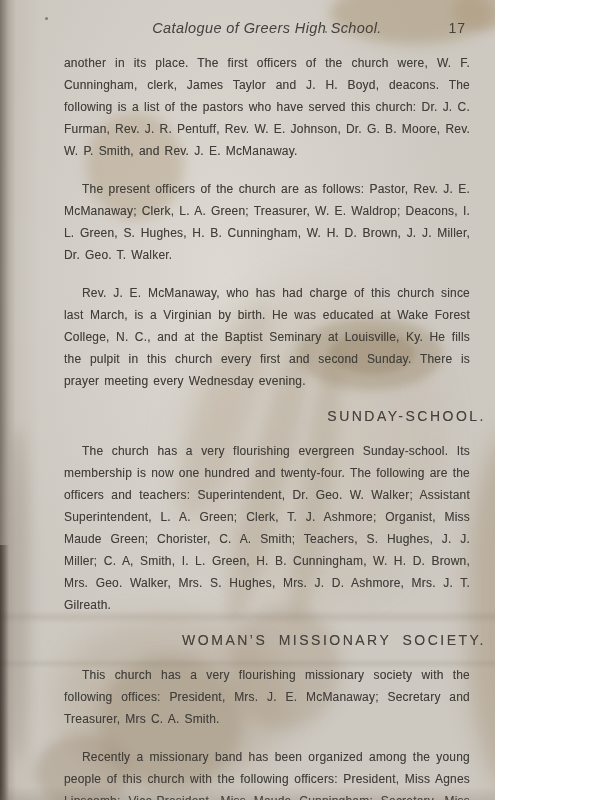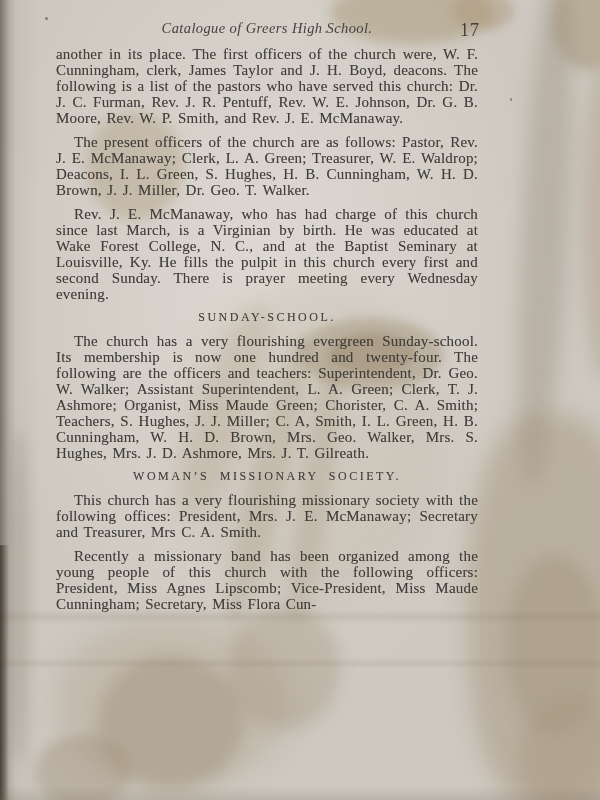--- a/index.html
+++ b/index.html
@@ -1,22 +1,22 @@
 <!DOCTYPE html>
 <html><head>
 <meta charset="utf-8">
 <style>
   html,body { margin:0; padding:0; }
   .page {
-    position:relative; width:600px; height:800px; overflow:hidden;
+    position:relative; width:495px; height:800px; overflow:hidden;
     background:
       radial-gradient(ellipse at 45% 35%, rgba(235,232,226,.55) 0%, rgba(235,232,226,0) 60%),
       linear-gradient(to right, rgba(140,128,110,.18) 0, rgba(140,128,110,0) 40px),
       #cdc8c0;
-    font-family:Liberation Serif, serif;
+    font-family:Liberation Sans, sans-serif;
     color:#3f3c38;
   }
   .stain { position:absolute; border-radius:50%; pointer-events:none; }
   .s-topcenter   { left:330px; top:-18px; width:165px; height:62px; background:rgba(168,148,116,.48); filter:blur(6px); }
   .s-topcenter2  { left:452px; top:-8px;  width:62px;  height:38px; background:rgba(172,150,118,.42); filter:blur(4px); }
   .s-topright    { left:552px; top:-25px; width:75px;  height:95px; background:rgba(166,146,116,.5);  filter:blur(6px); }
   .s-rstreak     { left:522px; top:-25px; width:46px;  height:510px; background:rgba(150,138,118,.36); filter:blur(9px); transform:rotate(3deg); border-radius:45%; }
   .s-redge       { left:582px; top:60px;  width:45px;  height:320px; background:rgba(170,152,126,.38); filter:blur(8px); }
   .s-rlower      { left:468px; top:415px; width:165px; height:395px; background:rgba(163,146,120,.45); filter:blur(11px); border-radius:40%; }
   .s-rlower2     { left:505px; top:555px; width:100px; height:180px; background:rgba(150,132,106,.3);  filter:blur(8px); }
@@ -57,30 +57,30 @@
   .sp3 { left:510px; top:98px; width:2px; height:3px; }
 
   .text-block {
     position:absolute; left:48px; top:20px; width:438px;
   }
   .running-header {
     position:relative; text-align:center; font-style:italic;
     font-size:14.5px; letter-spacing:.4px; margin-bottom:9px; color:#45413c;
   }
   .page-number {
-    position:absolute; right:6px; top:0; font-style:normal; font-size:18px; letter-spacing:1px;
+    position:absolute; right:20px; top:0; font-style:normal; font-size:14px; letter-spacing:1px;
   }
   .para {
-    margin:8px; font-size:15px; line-height:16px; text-align:justify;
+    margin:16px; font-size:12px; line-height:22px; text-align:justify;
     text-indent:18px; word-spacing:1.5px; letter-spacing:.2px; color:#413e3a;
     text-shadow:0 0 .5px rgba(65,62,58,.4);
   }
   .para.no-indent { text-indent:0; }
   .sec-heading {
-    margin:7px 0 8px; font-size:12px; font-weight:normal; text-align:center;
+    margin:7px 0 8px; font-size:14px; font-weight:normal; text-align:right;
     letter-spacing:2.5px; word-spacing:5px; color:#45413c;
     text-shadow:0 0 .5px rgba(65,62,58,.4);
   }
 </style>
 </head>
 <body>
 
 <div class="page">
 
   <div class="stain s-topcenter"></div>

